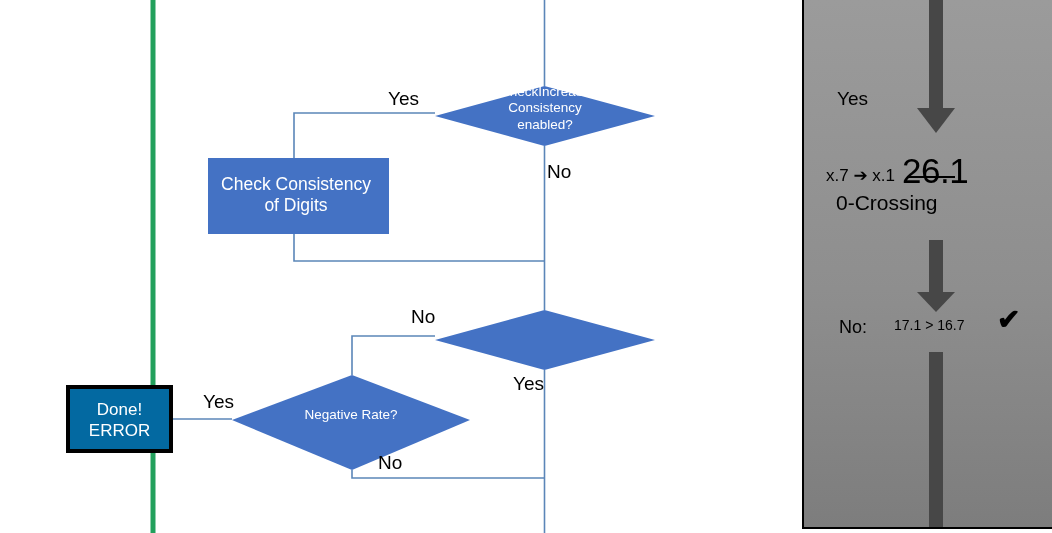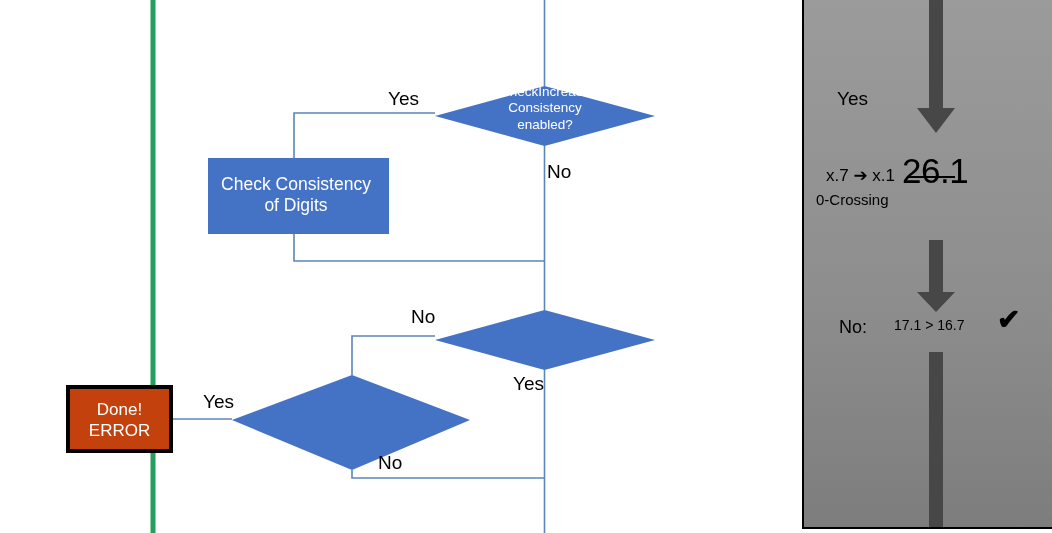--- a/index.html
+++ b/index.html
@@ -58,21 +58,21 @@
   #box-check-consistency .node-label {
     left: 0; top: 16px; width: 176px;
     font-size: 17.5px;
   }
 
   
   #box-done-error {
     position: absolute;
     left: 66px; top: 385px;
     width: 107px; height: 68px;
-    background: #c2410c;
+    background: #0369a1;
     border: 4px solid #000000;
     box-sizing: border-box;
   }
   #box-done-error .node-label {
     left: 0; top: 11px; width: 99px;
     font-size: 17px;
   }
 
   
   #label-checkincrease {
@@ -112,22 +112,23 @@
   #panel-yes {
     left: 33px; top: 89px;
     font-size: 19px;
   }
   #panel-xshift {
     left: 6px; top: 167px;
     font-size: 17px;
     margin-left: 16px;
   }
   #panel-zero-crossing {
-    left: 12px; top: 192px;
-    font-size: 15px;
+    left: 0px; top: 192px;
+    font-size: 21px;
+    padding-left: 32px;
   }
   #panel-num-old {
     left: 98px; top: 153px;
     font-size: 35px;
     letter-spacing: -0.5px;
   }
   #panel-num-new {
     left: 98px; top: 188px;
     font-size: 35px;
     letter-spacing: -0.5px;
@@ -192,20 +193,21 @@
     </div>
 
     <div id="box-done-error">
       <div class="node-label">Done!
 ERROR</div>
     </div>
 
     <div class="node-label" id="label-checkincrease">CheckIncrease
 Consistency
 enabled?</div>
+    <div class="node-label" id="label-negative-rate">Negative Rate?</div>
 
     <div class="edge-label" style="left:388px; top:89px;">Yes</div>
     <div class="edge-label" style="left:547px; top:162px;">No</div>
     <div class="edge-label" style="left:411px; top:307px;">No</div>
     <div class="edge-label" style="left:513px; top:374px;">Yes</div>
     <div class="edge-label" style="left:378px; top:453px;">No</div>
     <div class="edge-label" style="left:203px; top:392px;">Yes</div>
   </div>
 
   <div id="side-panel">

